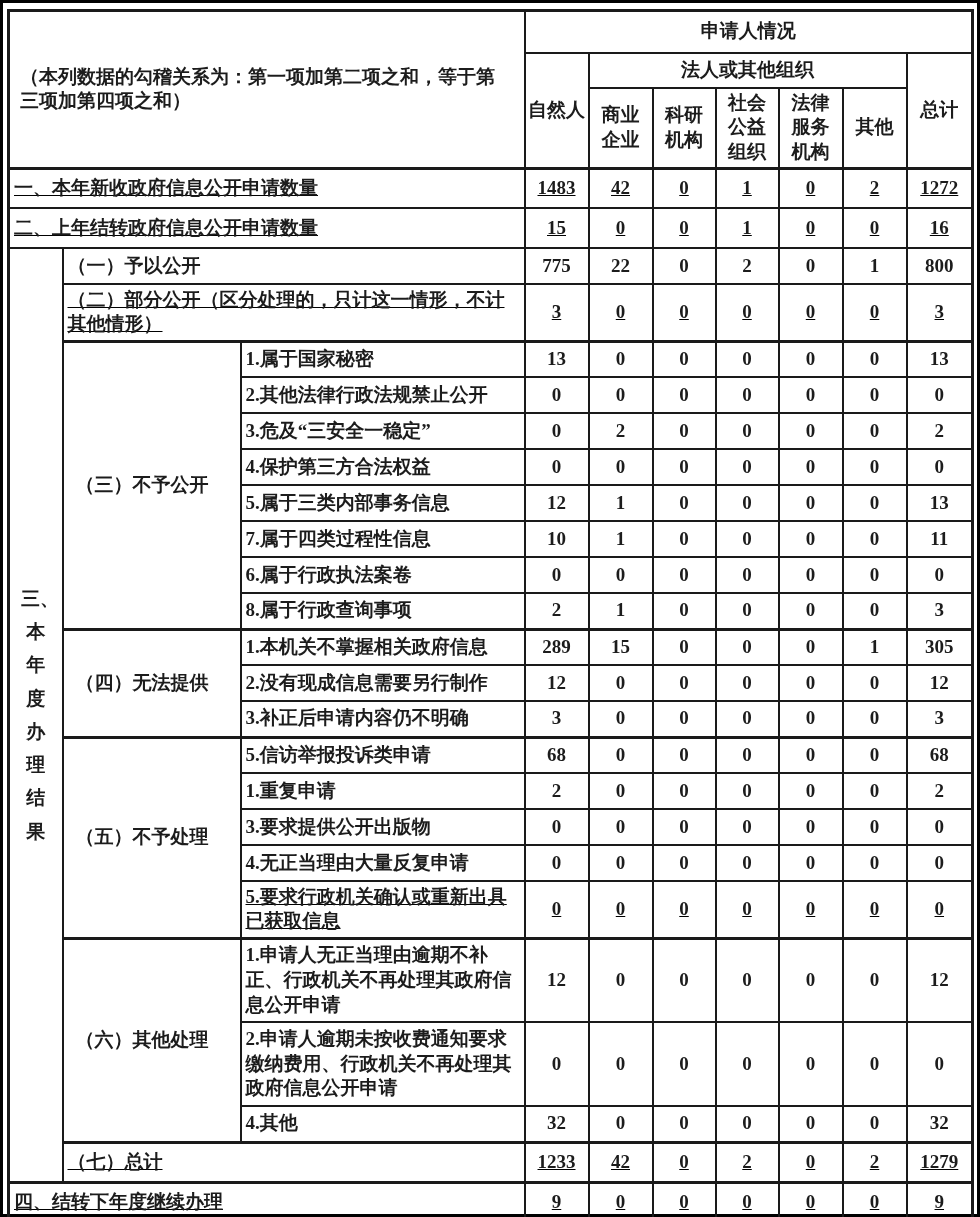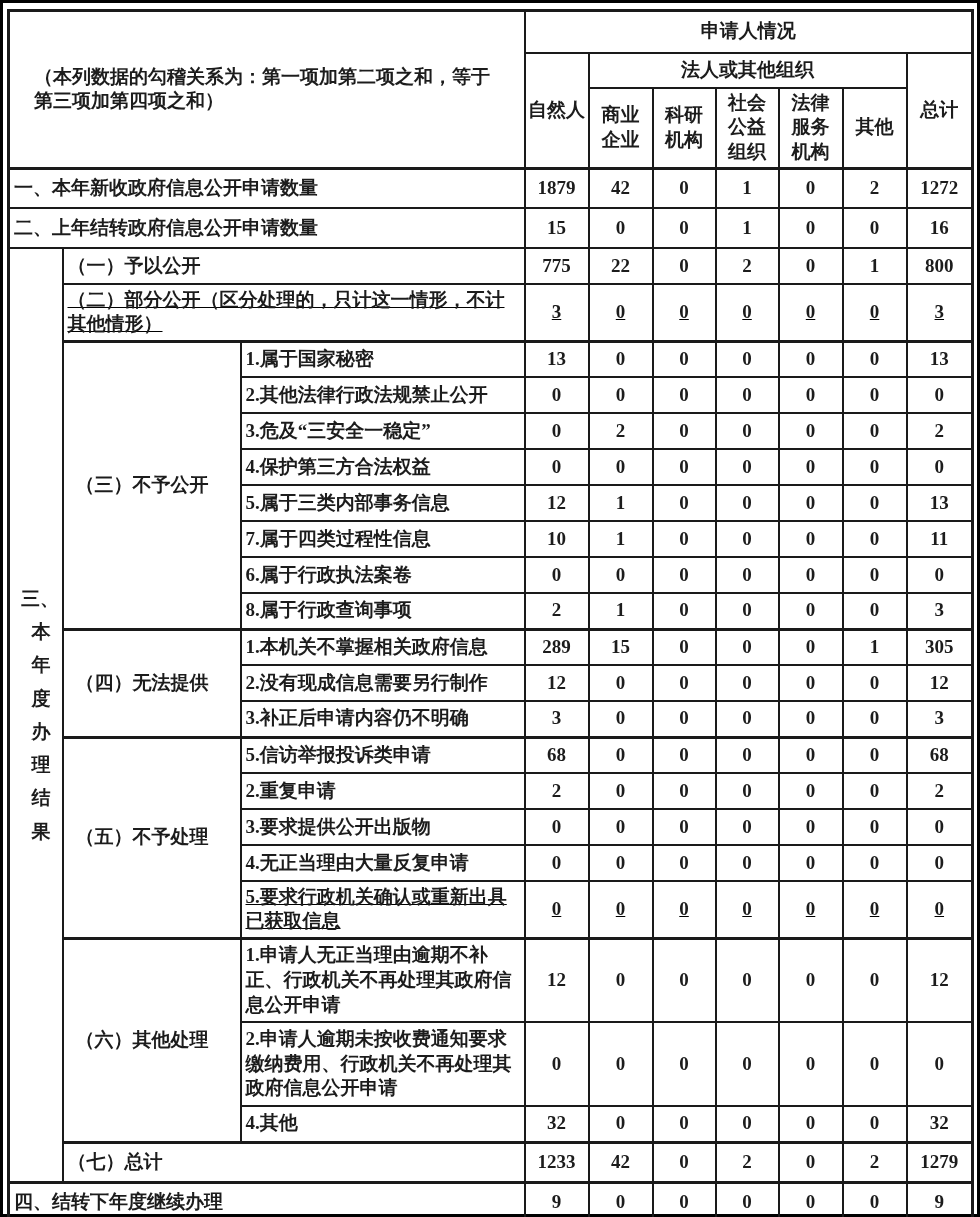--- a/index.html
+++ b/index.html
@@ -33,29 +33,29 @@
     font-size: 19px;
     line-height: 1.3;
     vertical-align: middle;
     padding: 2px 3px;
     overflow: hidden;
   }
   tr { height: 36px; }
   tr.h1 { height: 42px; }
   tr.h2 { height: 35px; }
   tr.h3 { height: 66px; }
-  tr.t40 { height: 40px; }
+  tr.t40 { height: 40px; text-decoration: underline; }
   tr.d2 { height: 57px; text-decoration: underline; }
   tr.d3 { height: 84px; }
   tr.sec td { border-top-width: 3px; }
   thead tr.h3 td { border-bottom-width: 3px; }
   .hc { text-align: center; padding: 2px 0; margin-left: 20px; }
   .hcw { text-align: center; padding: 2px 10px; word-break: break-all; }
-  .note { text-align: left; padding: 6px 24px; word-break: break-all; }
-  .vlab { text-align: right; padding: 2px 11px; word-break: break-all; line-height: 1.75; }
+  .note { text-align: left; padding: 6px 10px; word-break: break-all; }
+  .vlab { text-align: center; padding: 2px 11px; word-break: break-all; line-height: 1.75; }
   .grp { text-align: left; padding-left: 12px; }
   .lbl { text-align: left; padding: 2px 2px 2px 4px; word-break: break-all; }
   .num { text-align: center; padding: 0; white-space: nowrap; }
 </style>
 </head>
 <body>
 
 <div class="frame">
   <table>
     <colgroup>
@@ -84,21 +84,21 @@
         <td class="hcw">商业企业</td>
         <td class="hcw">科研机构</td>
         <td class="hcw">社会公益组织</td>
         <td class="hcw">法律服务机构</td>
         <td class="hcw">其他</td>
       </tr>
     </thead>
     <tbody>
       <tr class="t40 sec">
         <td class="lbl" colspan="3">一、本年新收政府信息公开申请数量</td>
-      <td class="num">1879</td>
+      <td class="num">1483</td>
           <td class="num">42</td>
           <td class="num">0</td>
           <td class="num">1</td>
           <td class="num">0</td>
           <td class="num">2</td>
           <td class="num">1272</td>
         </tr>
       <tr class="t40">
         <td class="lbl" colspan="3">二、上年结转政府信息公开申请数量</td>
       <td class="num">15</td>
@@ -247,21 +247,21 @@
         <td class="lbl">5.信访举报投诉类申请</td>
       <td class="num">68</td>
           <td class="num">0</td>
           <td class="num">0</td>
           <td class="num">0</td>
           <td class="num">0</td>
           <td class="num">0</td>
           <td class="num">68</td>
         </tr>
       <tr>
-        <td class="lbl">2.重复申请</td>
+        <td class="lbl">1.重复申请</td>
       <td class="num">2</td>
           <td class="num">0</td>
           <td class="num">0</td>
           <td class="num">0</td>
           <td class="num">0</td>
           <td class="num">0</td>
           <td class="num">2</td>
         </tr>
       <tr>
         <td class="lbl">3.要求提供公开出版物</td>

